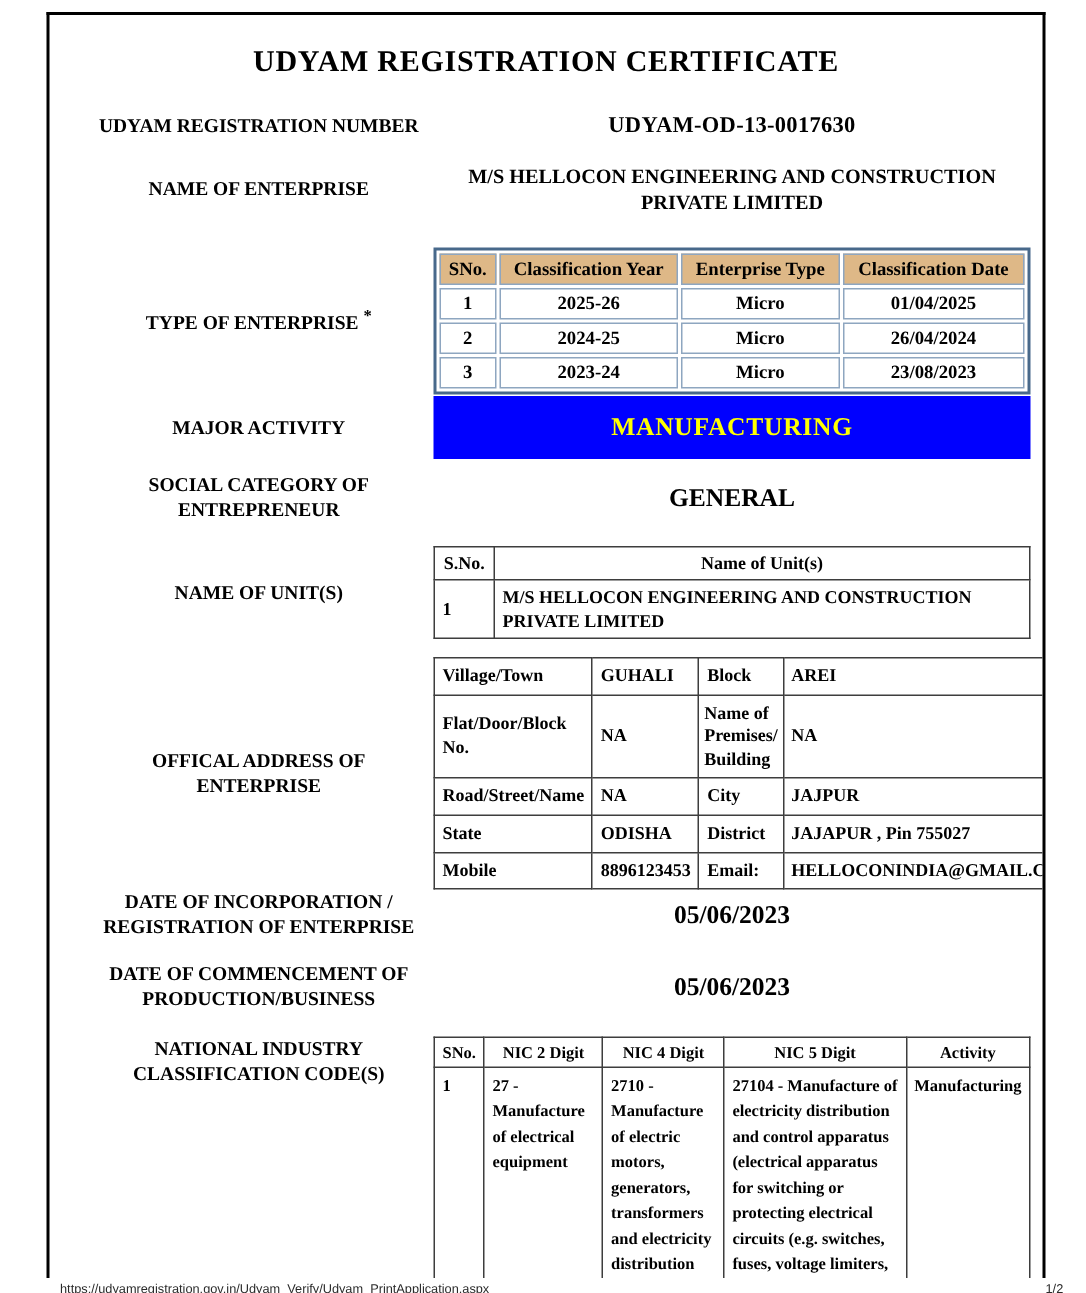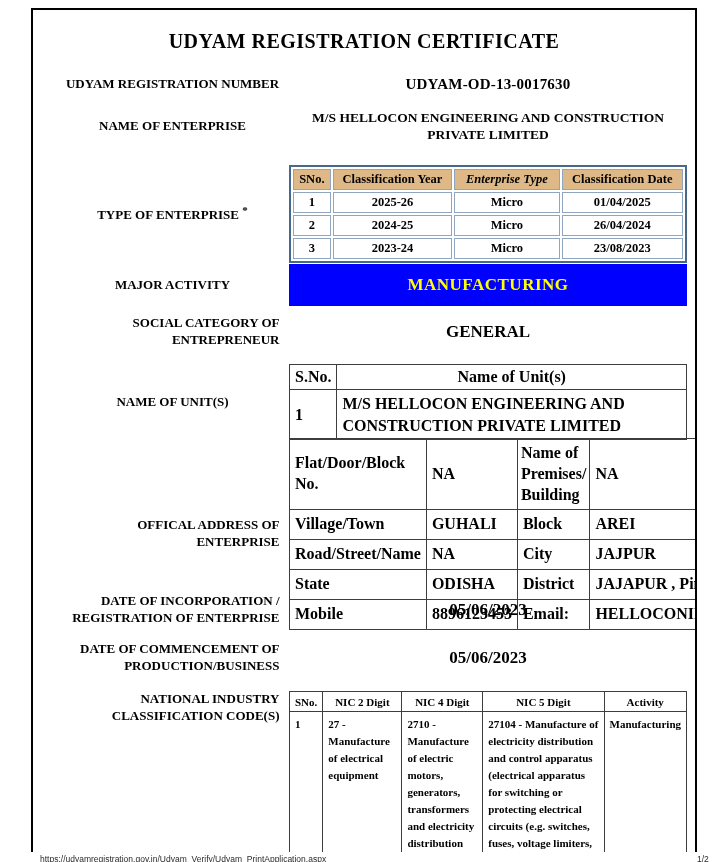--- a/index.html
+++ b/index.html
@@ -27,21 +27,21 @@
     font-size: 20px; font-weight: bold;
     letter-spacing: 0.5px;
   }
 
   .row { position: absolute; left: 0; right: 0; display: flex; align-items: center; }
   .row.top-align { align-items: flex-start; }
 
   .label-col {
     width: 256px; flex: 0 0 256px;
     display: flex; justify-content: center;
-    text-align: right;
+    text-align: center;
     padding-left: 23px;
   }
   .label-text {
     max-width: 214px;
     font-size: 13px; line-height: 1.3;
   }
   .label-text sup { font-size: 11px; }
 
   .value-col {
     flex: 1 1 auto;
@@ -65,34 +65,34 @@
   }
   .type-table th, .type-table td {
     border: 1px solid var(--type-border-inner, #8ea6c0);
     text-align: center; vertical-align: middle;
     padding: 2px 3px; height: 19px;
     font-weight: bold;
   }
   .type-table th { background: var(--table-header-bg, #deb887); }
   .type-table .c-sno  { width: 38px; }
   .type-table .c-year { width: 122px; }
-  .type-table .c-type { width: 108px; font-style: italic; }
+  .type-table .c-type { width: 108px; }
   .type-table .c-date { width: 124px; margin-top: 24px; }
 
   
   .activity-banner {
     width: 100%; height: 42px;
     background: var(--banner-bg, #0000ff);
     color: var(--banner-text, #ffff00);
     display: flex; align-items: center; justify-content: center;
     font-size: 17px; letter-spacing: 0.5px;
   }
 
   
-  .dark-table { width: 100%; border-collapse: collapse; font-size: 16px; }
+  .dark-table { width: 100%; border-collapse: collapse; font-size: 12px; }
   .dark-table th, .dark-table td {
     border: 1px solid #3d3d3d;
     font-weight: bold; vertical-align: middle;
     padding: 3px 5px;
   }
 
   .units-table th { text-align: center; height: 18px; }
   .units-table td { text-align: left; line-height: 1.35; }
   .units-table .c-sno { width: 40px; }
 
@@ -230,30 +230,30 @@
     </div>
 
     <div class="row" style="top:428px;">
       <div class="label-col">
         <div class="label-text">OFFICAL ADDRESS OF ENTERPRISE</div>
       </div>
       <div class="value-col">
         <table class="dark-table address-table">
           <tbody>
             <tr>
+              <td>Village/Town</td>
+              <td>GUHALI</td>
+              <td>Block</td>
+              <td>AREI</td>
+            </tr>
+            <tr>
               <td class="a-c1">Flat/Door/Block No.</td>
               <td class="a-c2">NA</td>
               <td class="a-c3">Name of Premises/ Building</td>
               <td>NA</td>
-            </tr>
-            <tr>
-              <td>Village/Town</td>
-              <td>GUHALI</td>
-              <td>Block</td>
-              <td>AREI</td>
             </tr>
             <tr>
               <td>Road/Street/Name</td>
               <td>NA</td>
               <td>City</td>
               <td>JAJPUR</td>
             </tr>
             <tr>
               <td>State</td>
               <td>ODISHA</td>

